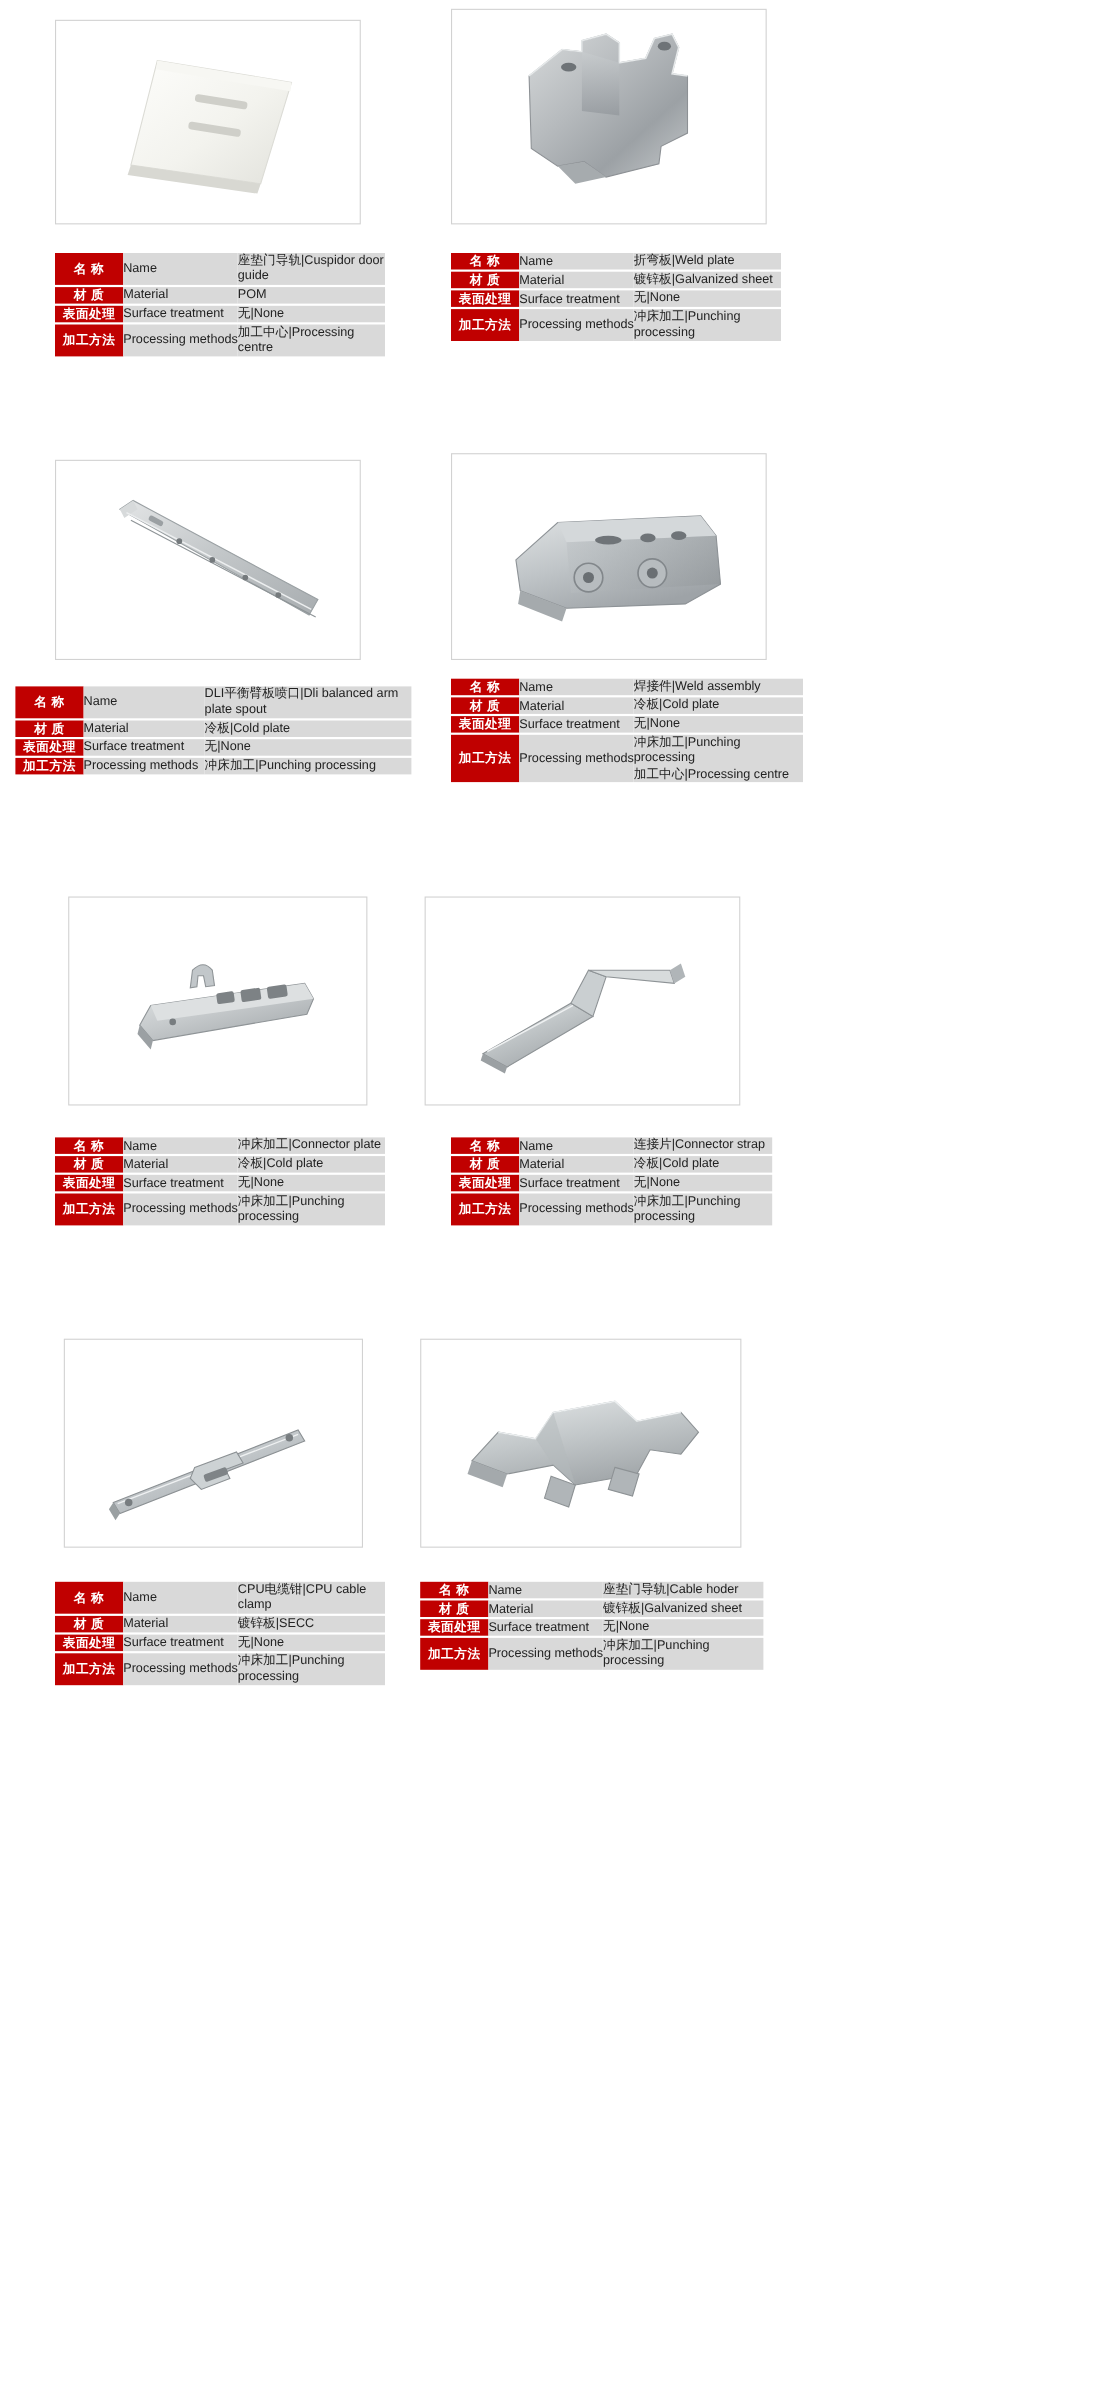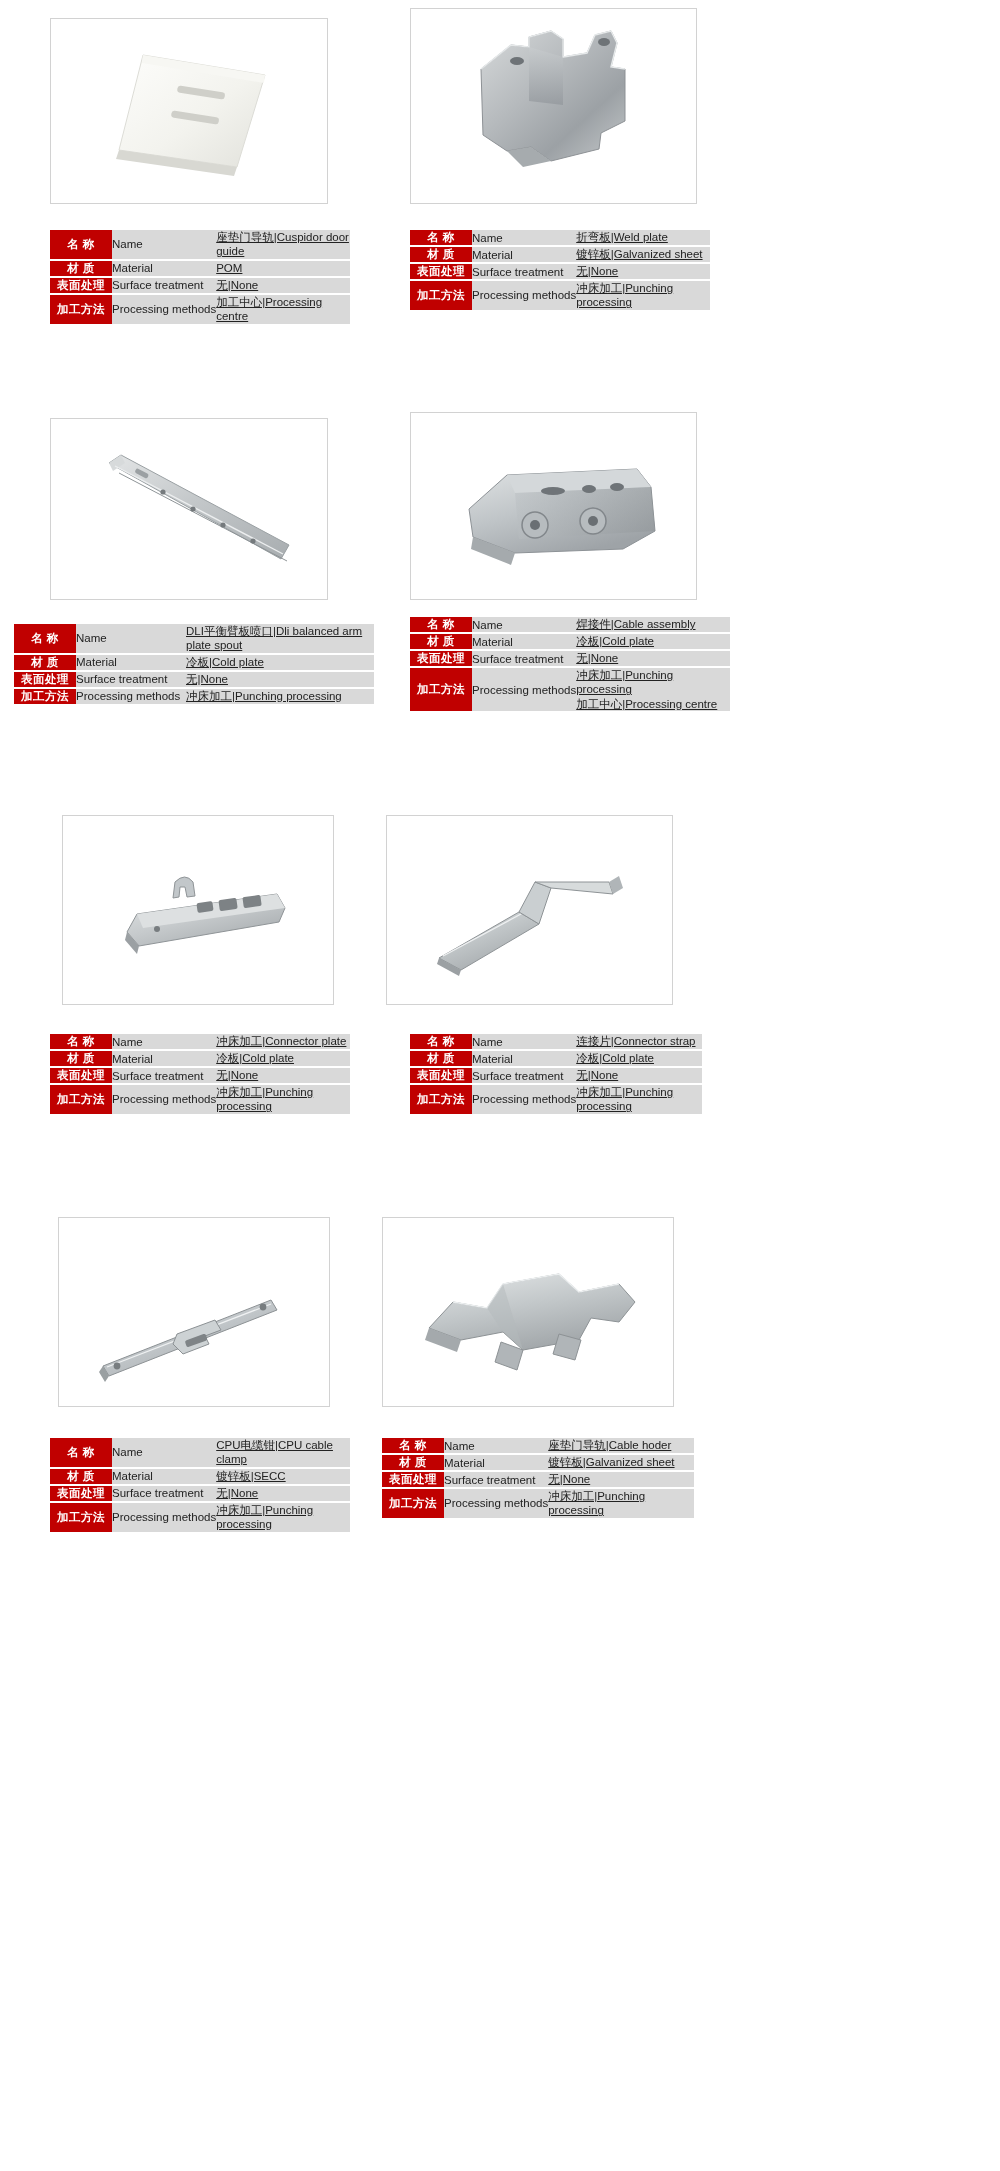--- a/index.html
+++ b/index.html
@@ -58,21 +58,20 @@
     white-space: nowrap;
     font-size: 11.5px;
   }
   .val-cell {
     background: #d9d9d9;
     color: #222222;
     padding: 4px 8px 5px 8px;
     font-size: 11.5px;
     white-space: pre-line;
     line-height: 1.25;
-    text-decoration: underline;
   }
   
   svg.part { display:block; width:100%; height:100%; }
 </style>
 </head>
 <body>
 
 <div class="page">
 
   <div class="cell" style="position:absolute; left:0; top:0; width:500px; height:543px;">
@@ -248,21 +247,21 @@
         <circle cx="182" cy="108" r="5" fill="#6a6f73"></circle>
         <polygon points="62,124 104,140 100,152 60,136" fill="#a5aaad"></polygon>
       </svg>
     </div>
 
     <table class="spec-table" style="left:-90px; top:215px; width:320px;">
       <tbody>
           <tr>
         <td class="cn-cell" style="width:62px;">名 称</td>
         <td class="en-cell" style="width:100px;">Name</td>
-        <td class="val-cell">焊接件|Cable assembly</td>
+        <td class="val-cell">焊接件|Weld assembly</td>
       </tr>
       <tr>
         <td class="cn-cell">材 质</td>
         <td class="en-cell">Material</td>
         <td class="val-cell">冷板|Cold plate</td>
       </tr>
       <tr>
         <td class="cn-cell">表面处理</td>
         <td class="en-cell">Surface treatment</td>
         <td class="val-cell">无|None</td>

